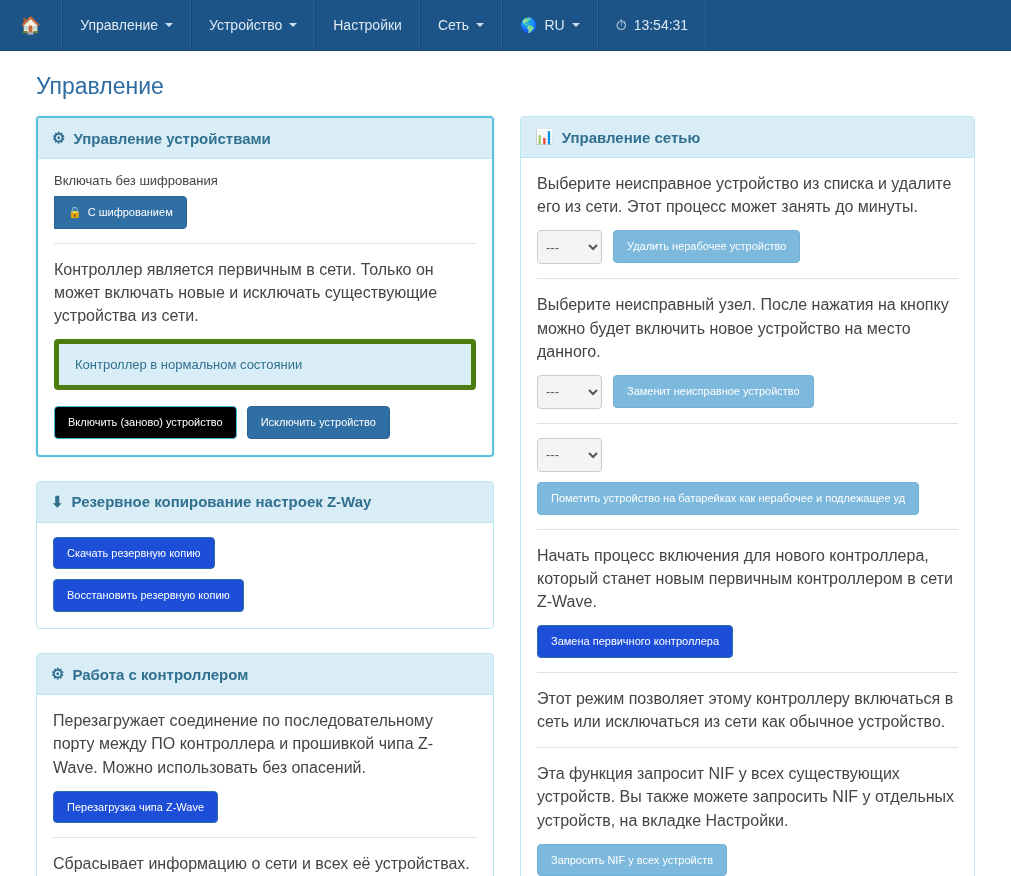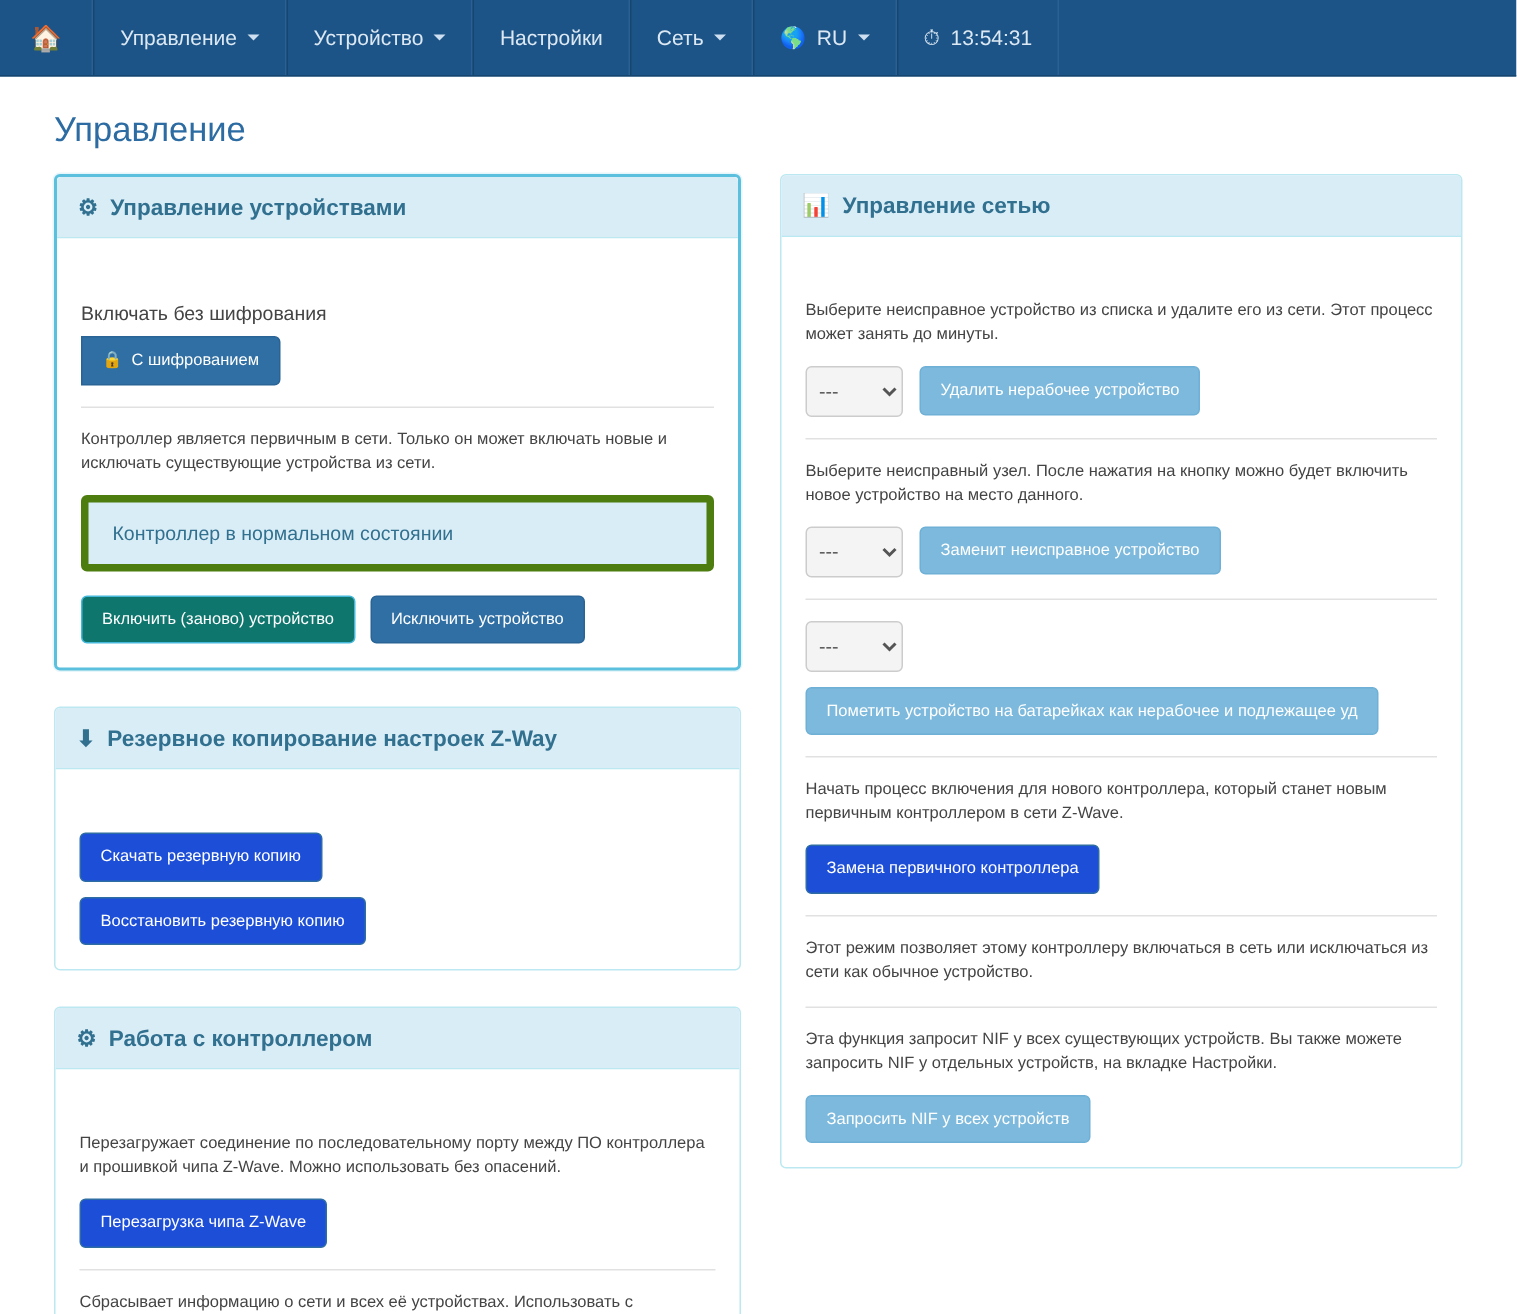--- a/index.html
+++ b/index.html
@@ -80,45 +80,45 @@
     border-bottom: 1px solid #bce8f1;
     padding: 11px 14px;
     color: #31708f;
     font-size: 15px;
     font-weight: bold;
     border-radius: 3px 3px 0 0;
     display: flex;
     align-items: center;
     gap: 8px;
   }
-  .panel-body { padding: 14px 16px 16px 16px; margin-top: 28px; }
+  .panel-body { padding: 14px 16px 16px 16px; }
   .panel-body p {
     margin: 0 0 12px 0;
-    font-size: 11px;
+    font-size: 16px;
     line-height: 1.45;
     color: #444;
   }
   .hr { border-top: 1px solid #e1e1e1; margin: 14px 0 14px 0; }
 
   
   .btn {
     display: inline-block;
     font-size: 11px;
     padding: 9px 13px;
     border-radius: 4px;
     border: 1px solid transparent;
     color: #ffffff;
     cursor: pointer;
     white-space: nowrap;
     line-height: 1.15;
     text-align: center;
   }
   .btn-primary { background: #1d4ed8; border-color: #2e6da4; }
   .btn-dark    { background: #2f6fa4; border-color: #2a6496; }
-  .btn-info    { background: #0f766e; border-color: #46b8da; }
+  .btn-info    { background: #000000; border-color: #46b8da; }
   .btn-light   { background: #7cb9dc; border-color: #6fb0d6; }
   .btn-group { display: inline-flex; }
   .btn-group .btn { border-radius: 0; }
   .btn-group .btn:first-child { border-radius: 4px 0 0 4px; }
   .btn-group .btn:last-child  { border-radius: 0 4px 4px 0; }
   .btn .glyph { margin-right: 6px; }
 
   .small-label { font-size: 13px; color: #444; margin-bottom: 8px; }
 
   .alert-info {

